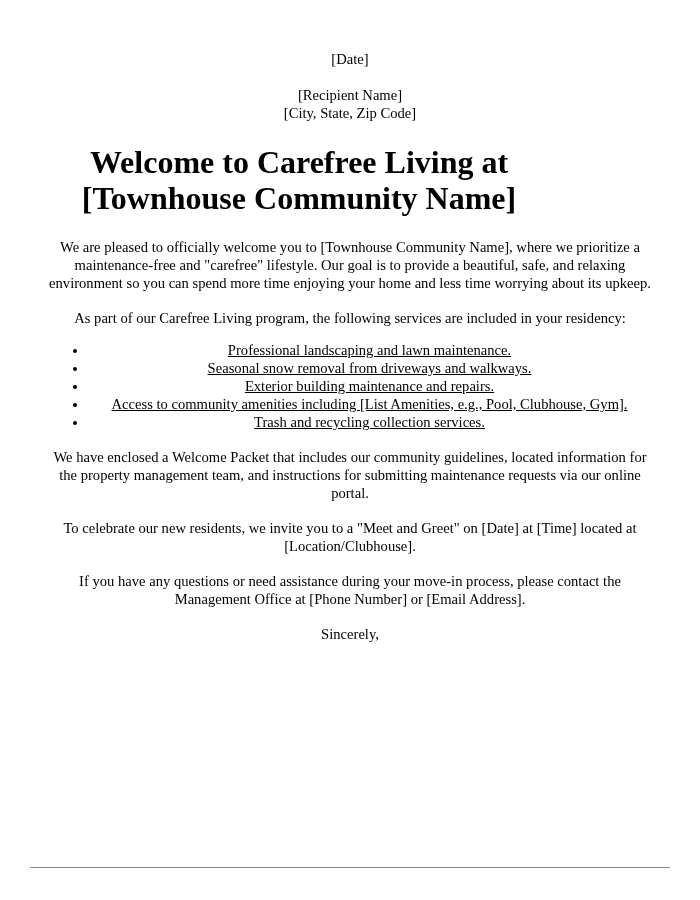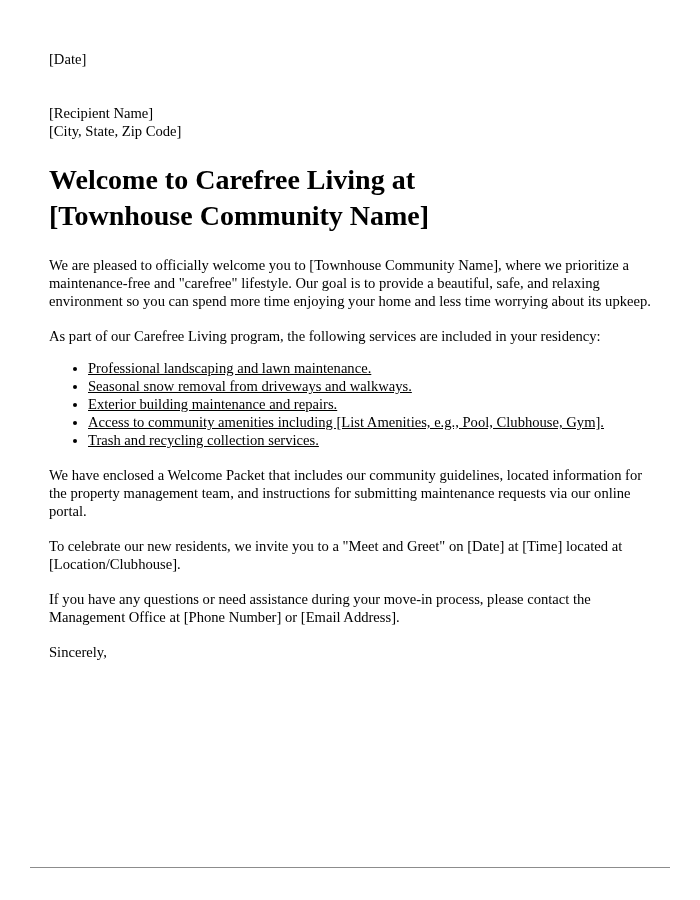--- a/index.html
+++ b/index.html
@@ -16,41 +16,42 @@
     overflow: hidden;
   }
   .page {
     box-sizing: border-box;
     margin: 0 30px;
     width: 640px;
     height: 868px;
     border-bottom: 1px solid #8c8c8c;
     overflow: hidden;
     background: #ffffff;
+    text-align: center;
   }
   .content {
     box-sizing: border-box;
     padding: 50px 19px 0 19px;
     height: 810px;
     overflow: hidden;
     font-size: 14.6px;
     line-height: 18px;
   }
   .date-line {
     margin: 0;
   }
   .recipient-block {
-    margin-top: 36px;
+    margin-top: 18px;
   }
   .recipient-block div {
     margin: 0;
   }
   h1.letter-heading {
     font-family: inherit;
-    font-size: 28px;
+    font-size: 32px;
     line-height: 36px;
     font-weight: bold;
     margin: 22px 0 22px 0;
     max-width: 500px;
     letter-spacing: 0;
   }
   p {
     margin: 17px 0 0 0;
   }
   ul.services-list {

